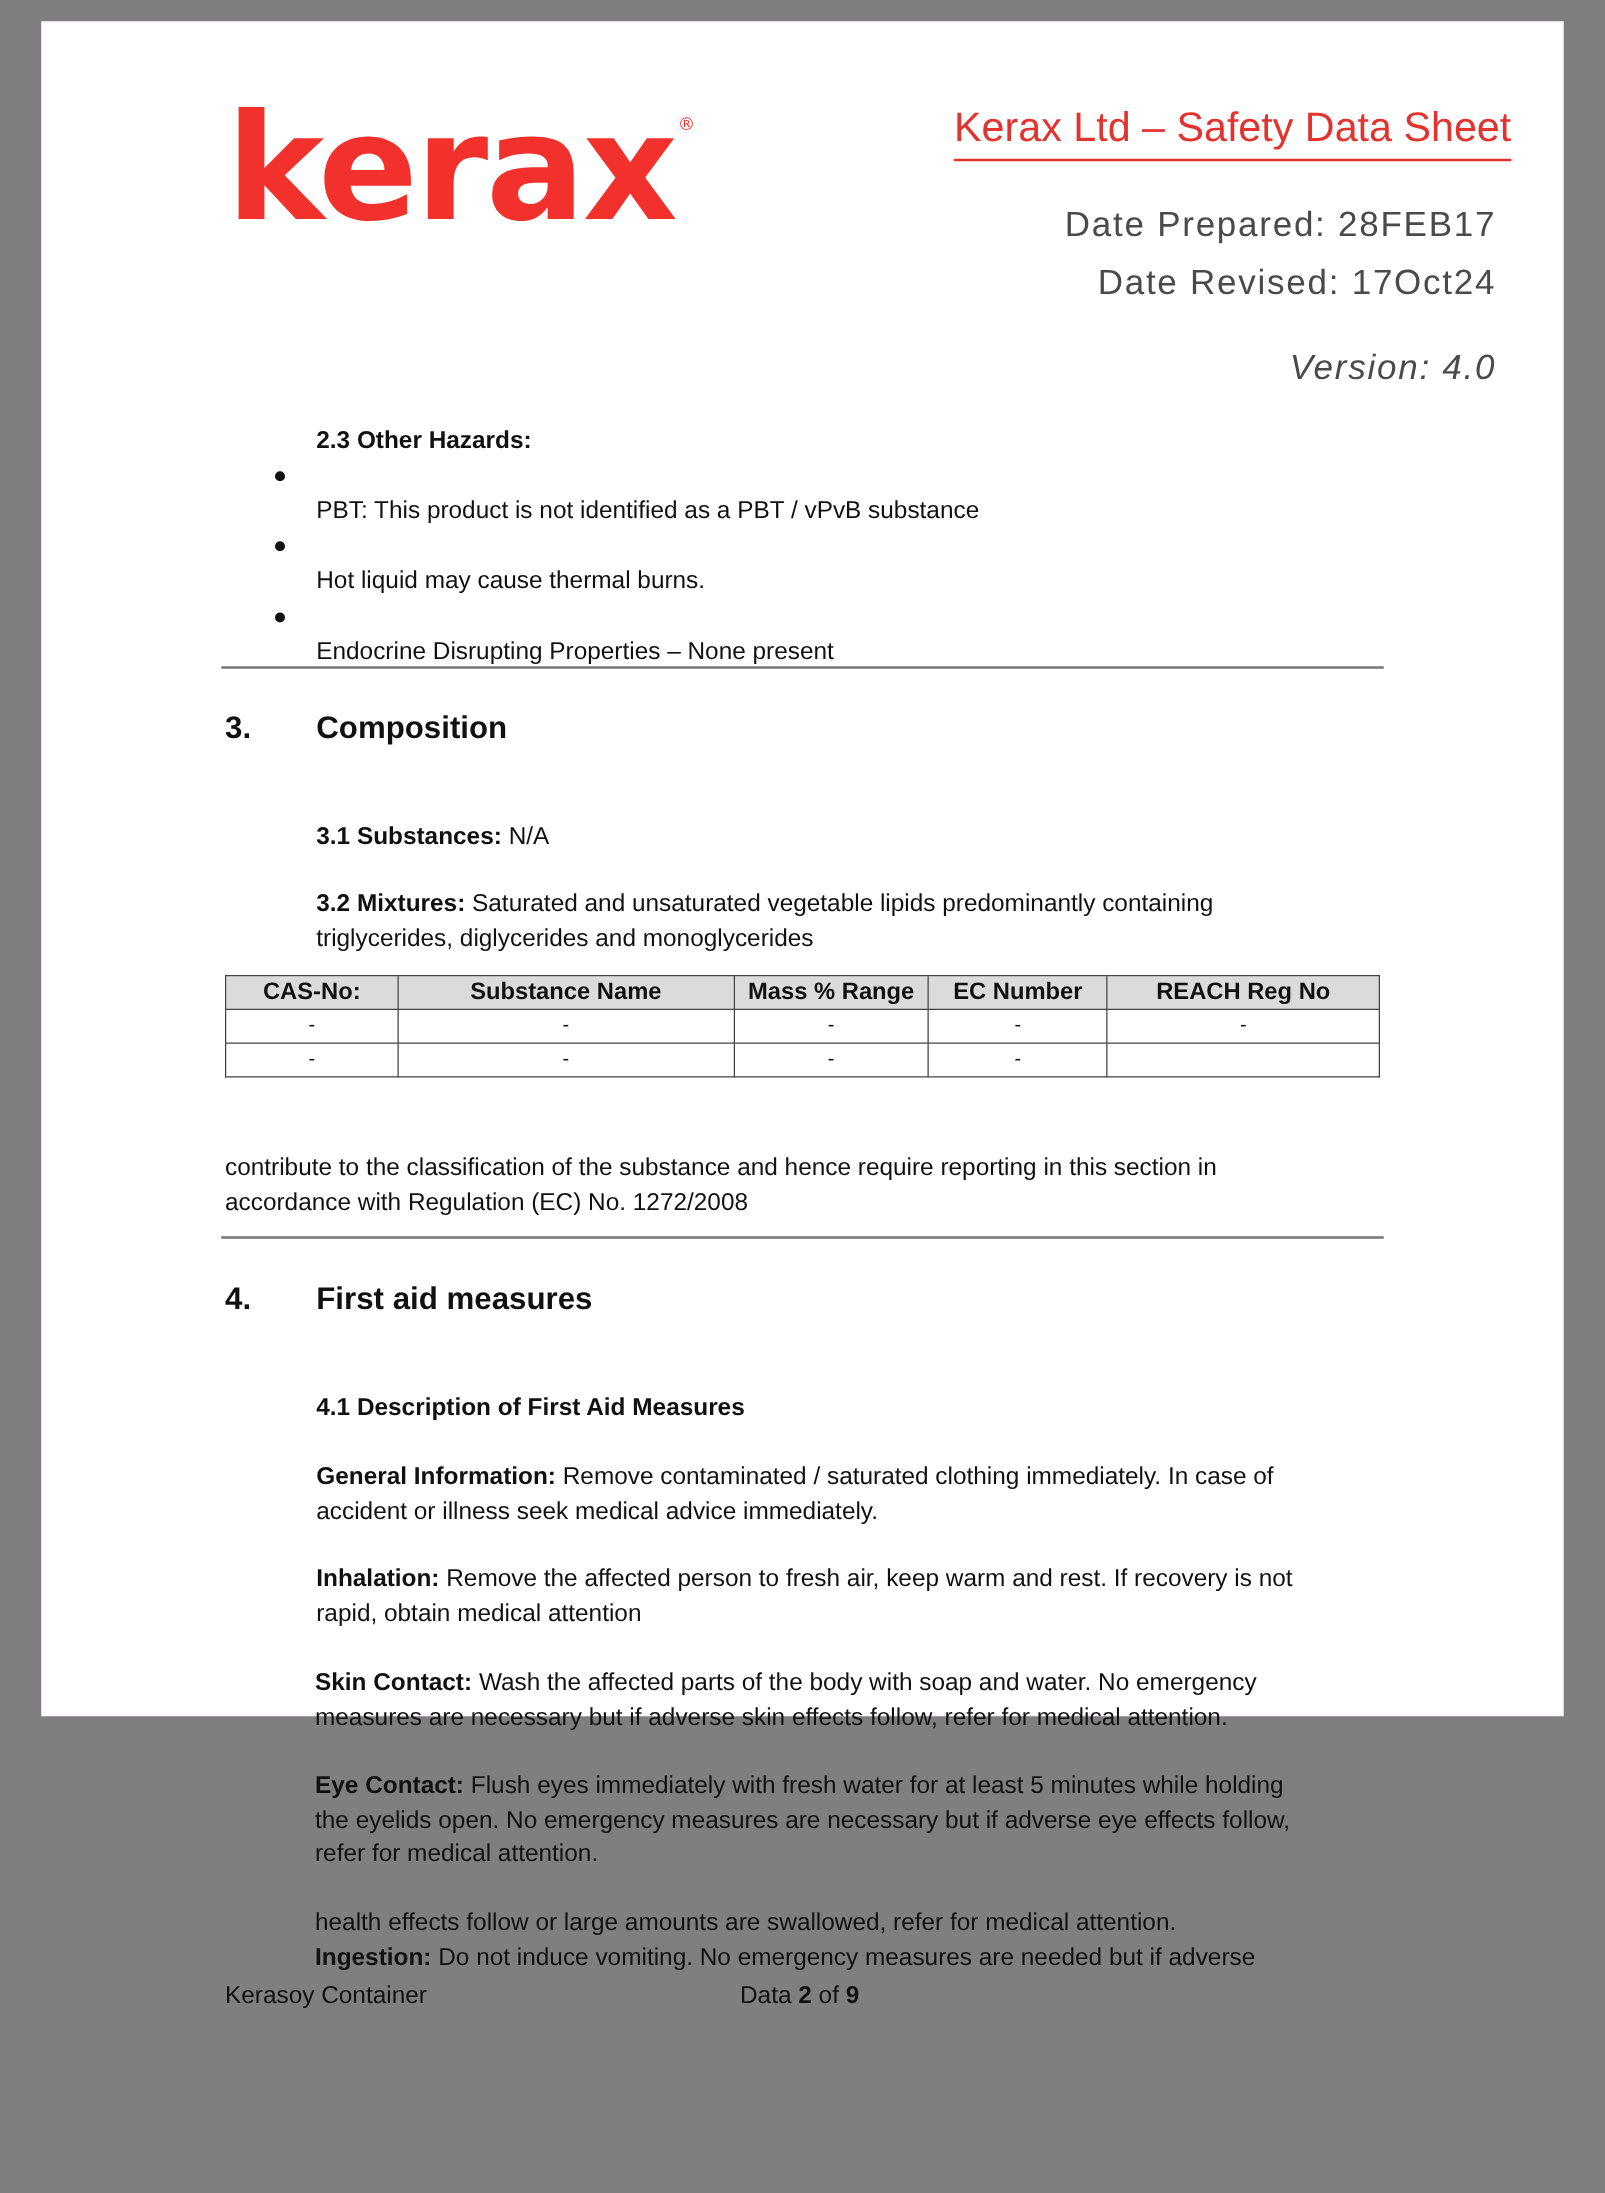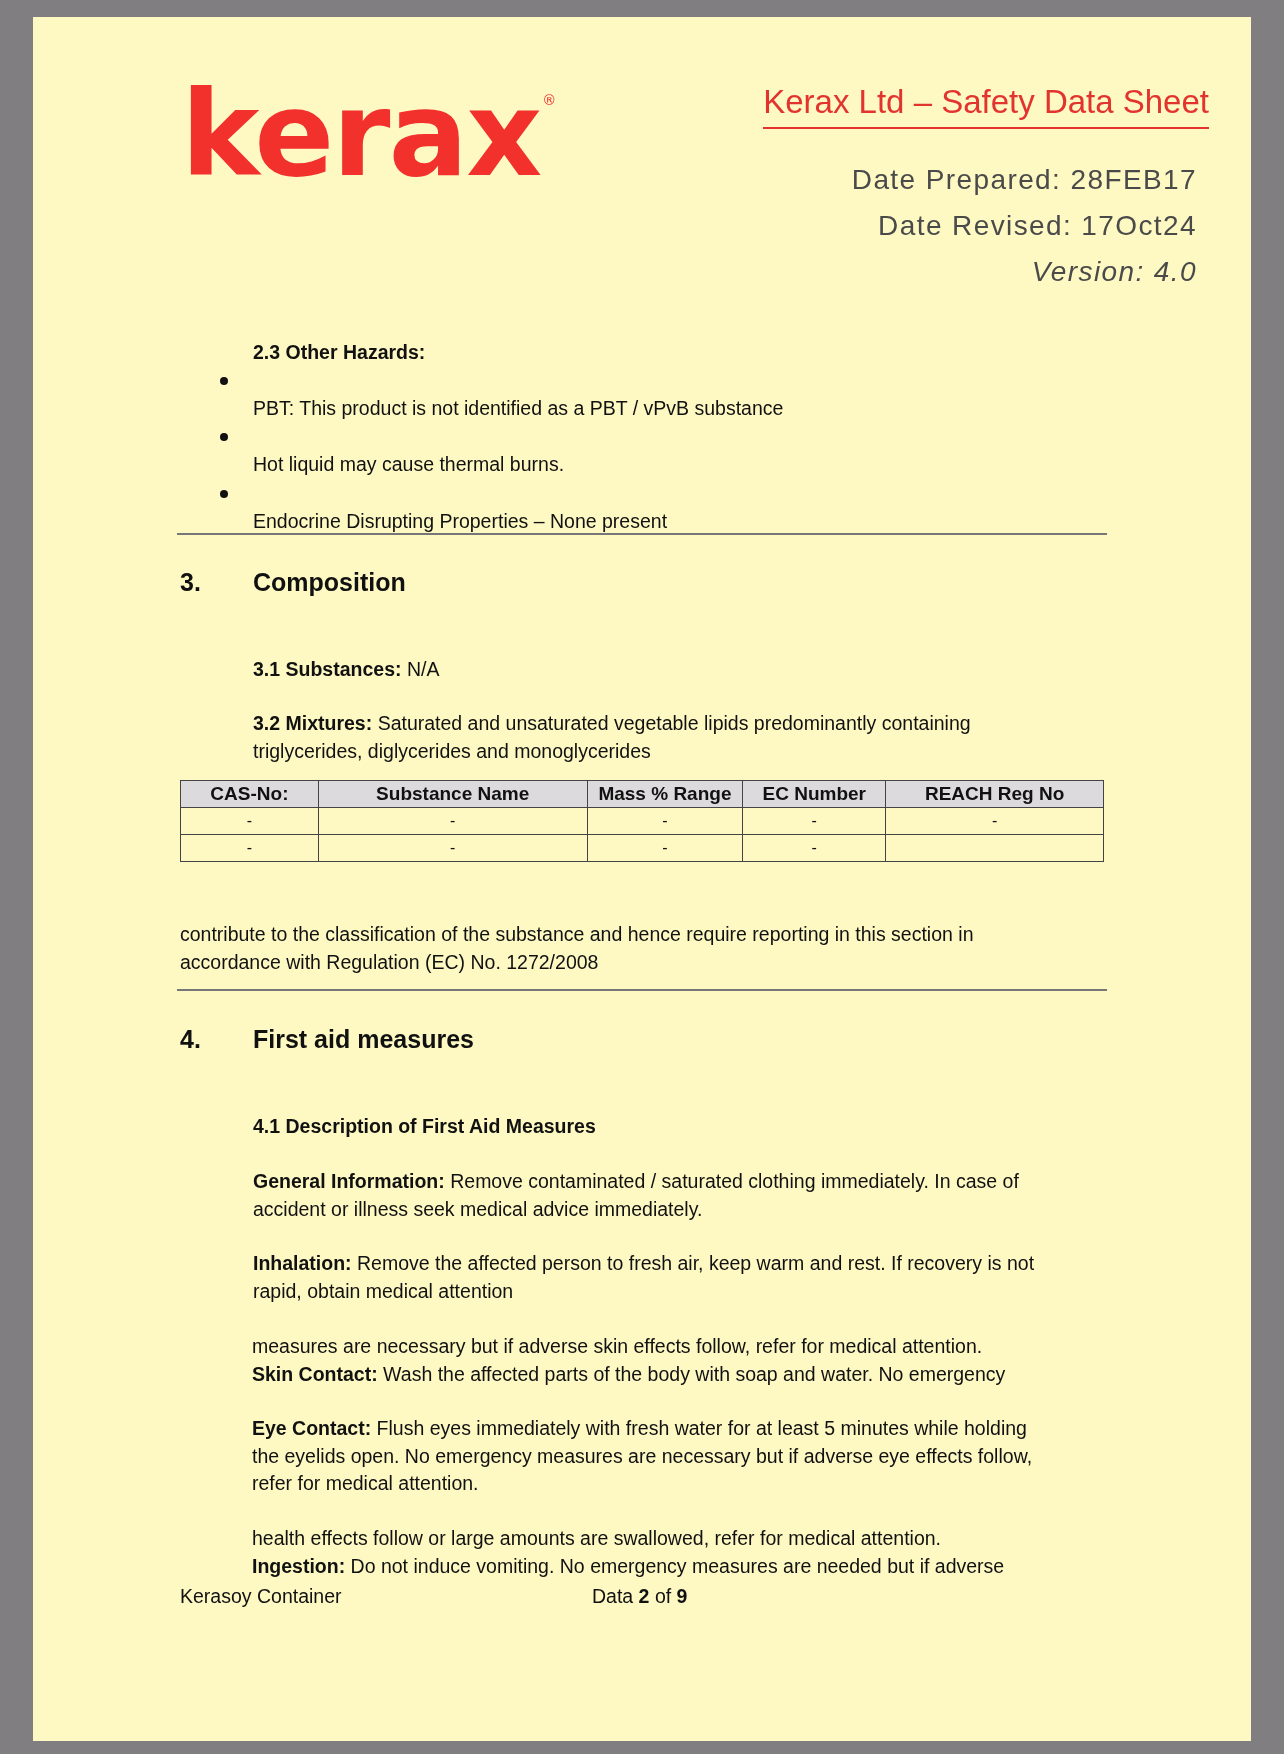--- a/index.html
+++ b/index.html
@@ -7,22 +7,22 @@
       width: 1284px; height: 1754px;
       background: #807e80;
       position: relative;
       overflow: hidden;
       font-family: "Liberation Sans", sans-serif;
       color: #111;
     }
     .page {
       position: absolute;
       left: 33px; top: 17px;
-      width: 1218px; height: 1724px;
-      background: #fef9c3;
+      width: 1218px; height: 1356px;
+      background: #ffffff;
     }
     .abs { position: absolute; }
     .logo {
       left: 148px; top: 58px;
       font-family: "DejaVu Sans", sans-serif;
       font-size: 118px;
       font-weight: bold;
       color: #f2312d;
       letter-spacing: -2px;
       line-height: 1;
@@ -44,21 +44,21 @@
       white-space: nowrap;
     }
     .meta {
       right: 54px;
       font-size: 28px;
       color: #4a4a4a;
       letter-spacing: 1.4px;
       text-align: right;
       white-space: nowrap;
     }
-    .meta.version { font-style: italic; }
+    .meta.version { font-style: italic; margin-top: 22px; }
     .txt { font-size: 19.5px; line-height: 27.5px; color: #111; margin-top: 28px; }
     .b { font-weight: bold; }
     .bullet-dot {
       width: 8px; height: 8px; border-radius: 50%;
       background: #111;
     }
     .rule { height: 1.5px; background: #777; left: 144px; width: 930px; }
     .sec-num { font-size: 25px; font-weight: bold; }
     .sec-title { font-size: 25px; font-weight: bold; }
     table.comp {
@@ -172,22 +172,22 @@
     <div><span class="b">General Information:</span><span> Remove contaminated / saturated clothing immediately. In case of</span></div>
     <div>accident or illness seek medical advice immediately.</div>
   </div>
 
   <div class="abs txt" style="left:220px; top:1205px;">
     <div><span class="b">Inhalation:</span><span> Remove the affected person to fresh air, keep warm and rest. If recovery is not</span></div>
     <div>rapid, obtain medical attention</div>
   </div>
 
   <div class="abs txt" style="left:219px; top:1288px;">
+    <div><span class="b">Skin Contact:</span><span> Wash the affected parts of the body with soap and water. No emergency</span></div>
     <div>measures are necessary but if adverse skin effects follow, refer for medical attention.</div>
-    <div><span class="b">Skin Contact:</span><span> Wash the affected parts of the body with soap and water. No emergency</span></div>
   </div>
 
   <div class="abs txt" style="left:219px; top:1370px;">
     <div><span class="b">Eye Contact:</span><span> Flush eyes immediately with fresh water for at least 5 minutes while holding</span></div>
     <div>the eyelids open. No emergency measures are necessary but if adverse eye effects follow,</div>
     <div>refer for medical attention.</div>
   </div>
 
   <div class="abs txt" style="left:219px; top:1480px;">
     <div>health effects follow or large amounts are swallowed, refer for medical attention.</div>

